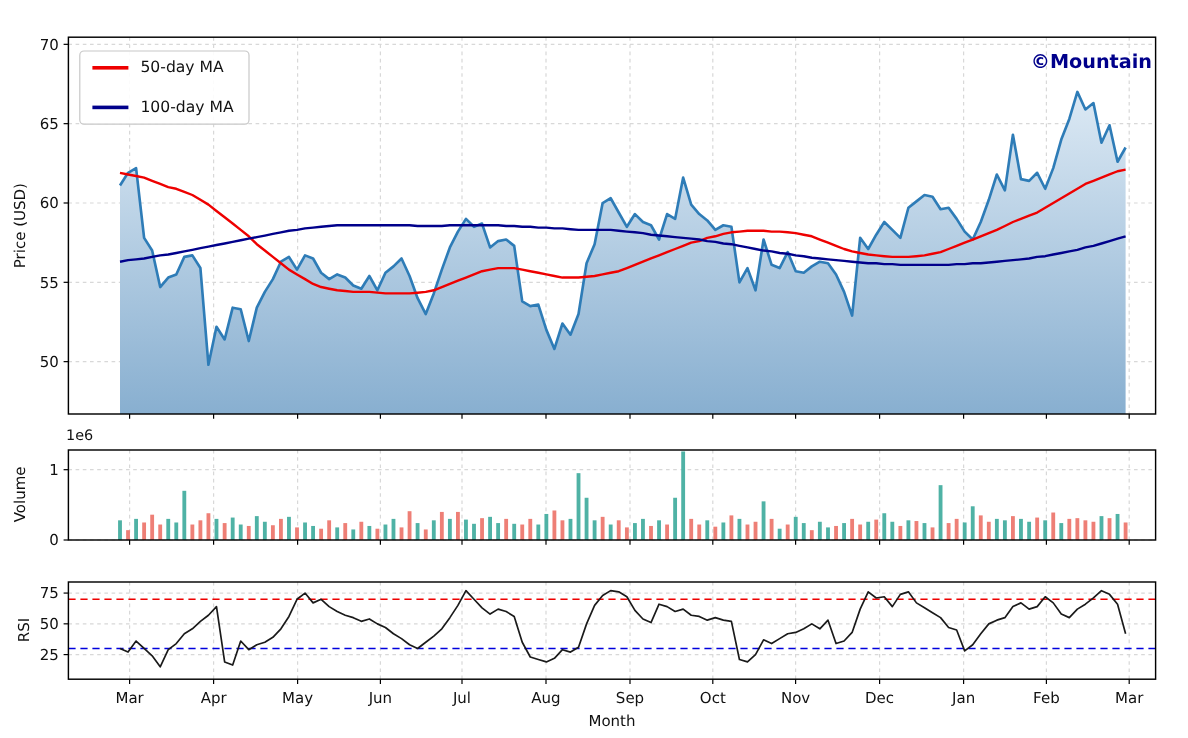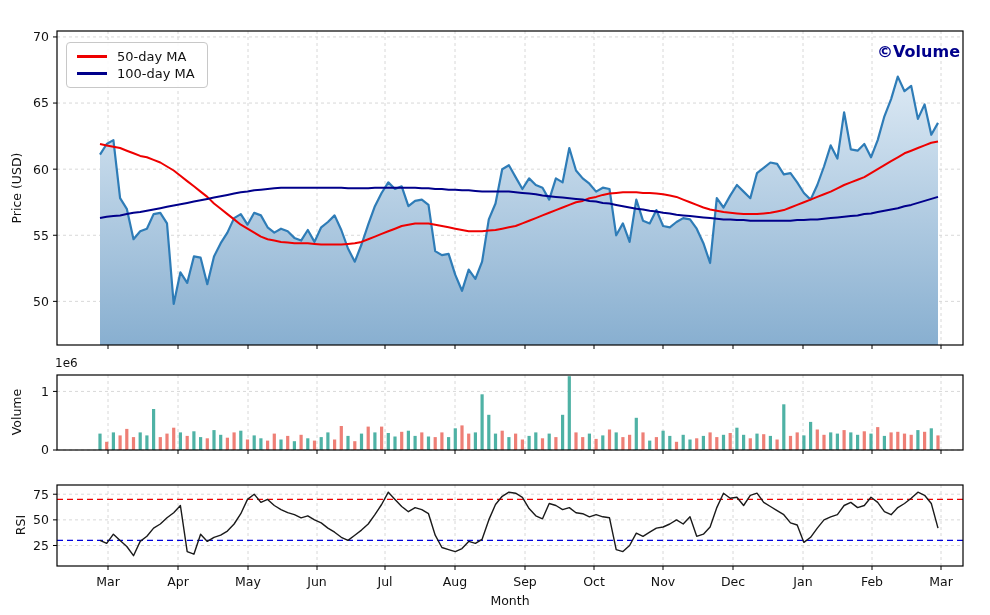--- a/index.html
+++ b/index.html
@@ -3,21 +3,21 @@
 <meta charset="utf-8">
 <style>
   html,body{margin:0;padding:0;background:#ffffff;}
   #app{position:relative;width:990px;height:615px;background:#ffffff;
        font-family:"DejaVu Sans","Liberation Sans",sans-serif;color:#111;overflow:hidden;}
   #chart-svg{position:absolute;left:0;top:0;}
   .overlay{position:absolute;}
   #page-title{left:57px;top:5px;font-size:17px;font-weight:600;letter-spacing:.2px;}
   #watermark{top:42px;right:30px;font-size:16px;font-weight:700;color:#00008b;}
   #legend{left:66px;top:42px;background:rgba(255,255,255,.9);border:1px solid #c8c8c8;
-          border-radius:4px;padding:6px 12px 6px 10px;display:flex;flex-direction:column;gap:2px;}
+          border-radius:4px;padding:6px 12px 6px 10px;display:flex;flex-direction:column;gap:18px;}
   .legend-row{display:flex;align-items:center;gap:10px;font-size:13px;}
   .legend-swatch{display:inline-block;width:30px;height:0;border-top-width:3px;border-top-style:solid;}
   .ylab{font-size:12.5px;transform:translate(-50%,-50%) rotate(-90deg);white-space:nowrap;}
   #offset-label{left:55px;top:356px;font-size:12px;}
   #xlabel{left:510px;top:593px;font-size:12.5px;transform:translateX(-50%);}
   text{font-family:"DejaVu Sans","Liberation Sans",sans-serif;}
   .tick-txt{font-size:12.5px;fill:#111;}
 </style>
 </head>
 <body>
@@ -288,21 +288,21 @@
         <text x="525" y="586" text-anchor="middle" class="tick-txt">Sep</text>
         <text x="594" y="586" text-anchor="middle" class="tick-txt">Oct</text>
         <text x="663" y="586" text-anchor="middle" class="tick-txt">Nov</text>
         <text x="733" y="586" text-anchor="middle" class="tick-txt">Dec</text>
         <text x="803" y="586" text-anchor="middle" class="tick-txt">Jan</text>
         <text x="872" y="586" text-anchor="middle" class="tick-txt">Feb</text>
         <text x="941" y="586" text-anchor="middle" class="tick-txt">Mar</text>
       </g>
   </svg>
 
-  <div class="overlay" id="watermark">©Volume</div>
+  <div class="overlay" id="watermark">©Mountain</div>
 
   <div class="overlay" id="legend">
     <div class="legend-row">
       <span class="legend-swatch" id="sw-ma50" style="border-top-color: rgb(238, 0, 0);"></span>
       <span>50-day MA</span>
     </div>
     <div class="legend-row">
       <span class="legend-swatch" id="sw-ma200" style="border-top-color: rgb(0, 0, 139);"></span>
       <span>100-day MA</span>
     </div>

